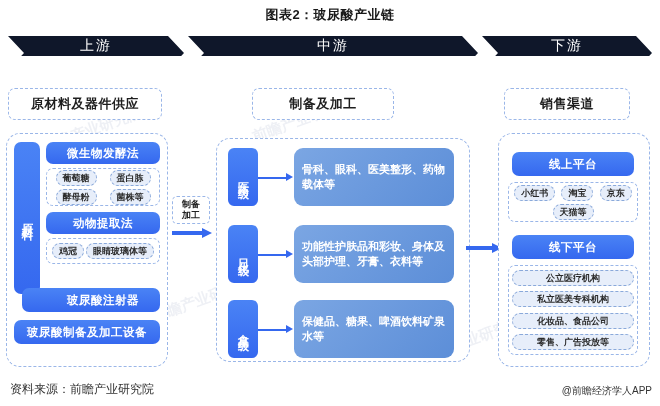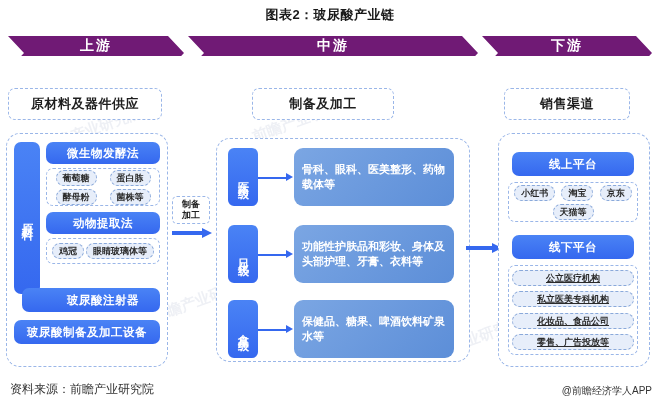--- a/index.html
+++ b/index.html
@@ -18,22 +18,22 @@
     position:absolute;left:0;top:6px;width:660px;
     text-align:center;
     font-size:13px;font-weight:bold;color:#1a1a1a;
     letter-spacing:.5px;
   }
 
   
   .band{position:absolute;left:8px;top:36px;width:644px;height:34px;}
   .chev{
     position:absolute;top:0;height:20px;
-    background:#701a75;
-    color:#fff;font-size:14px;font-weight:bold;
+    background:#0f172a;
+    color:#fff;font-size:14px;font-weight:normal;
     display:flex;align-items:center;justify-content:center;
     letter-spacing:2px;
   }
   .chev.c1{left:0;width:176px;
     clip-path:polygon(0 0,160px 0,176px 17px,160px 34px,0 34px,16px 17px);}
   .chev.c2{left:180px;width:290px;
     clip-path:polygon(0 0,274px 0,290px 17px,274px 34px,0 34px,16px 17px);}
   .chev.c3{left:474px;width:170px;
     clip-path:polygon(0 0,154px 0,170px 17px,154px 34px,0 34px,16px 17px);}
 
@@ -92,21 +92,21 @@
   .chip{
     background:#e7eefa;
     border:1px dashed #8aa9da;
     border-radius:8px;
     font-size:9px;font-weight:bold;color:#2b2b2b;
     padding:1px 6px;
     white-space:nowrap;
     line-height:12px;
     text-align:center;
   }
-  .chip.wide{flex-basis:100%;text-decoration:underline;}
+  .chip.wide{flex-basis:100%;}
 
   
   .gtag{
     position:absolute;width:30px;
     background:linear-gradient(180deg,#4a83f5 0%,#3568ef 100%);
     border-radius:6px;color:#fff;font-weight:bold;font-size:11px;
     display:flex;align-items:center;justify-content:center;
     writing-mode:vertical-rl;letter-spacing:3px;
     box-sizing:border-box;
   }

